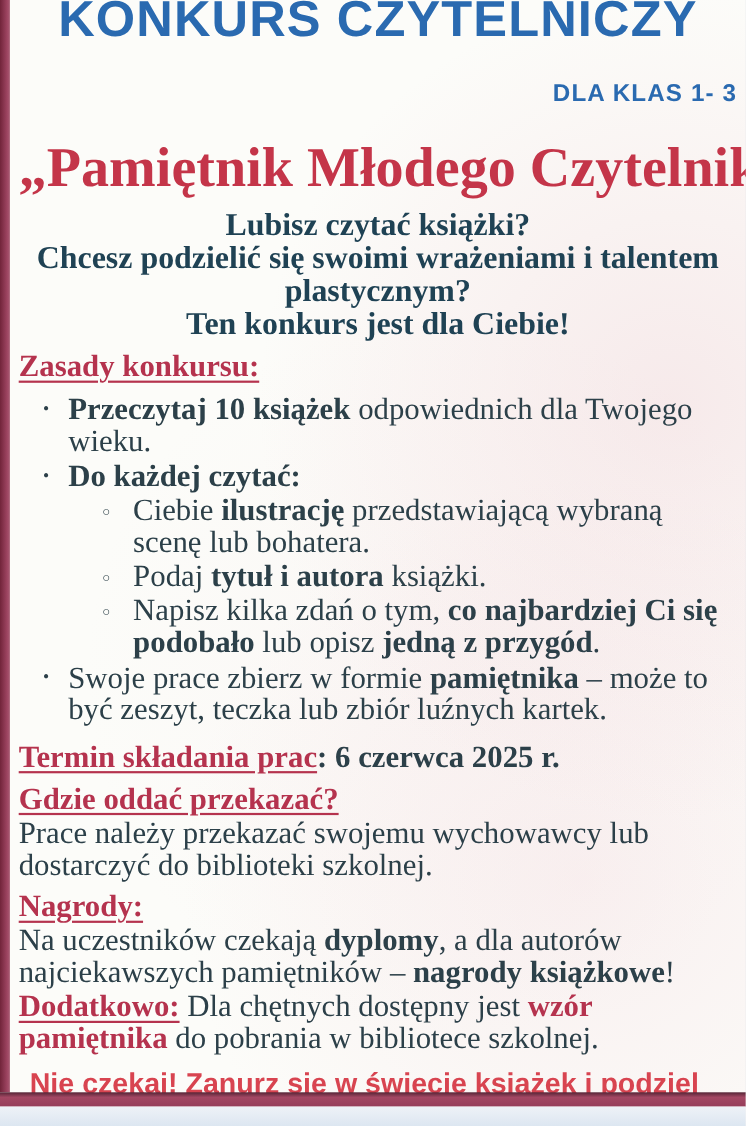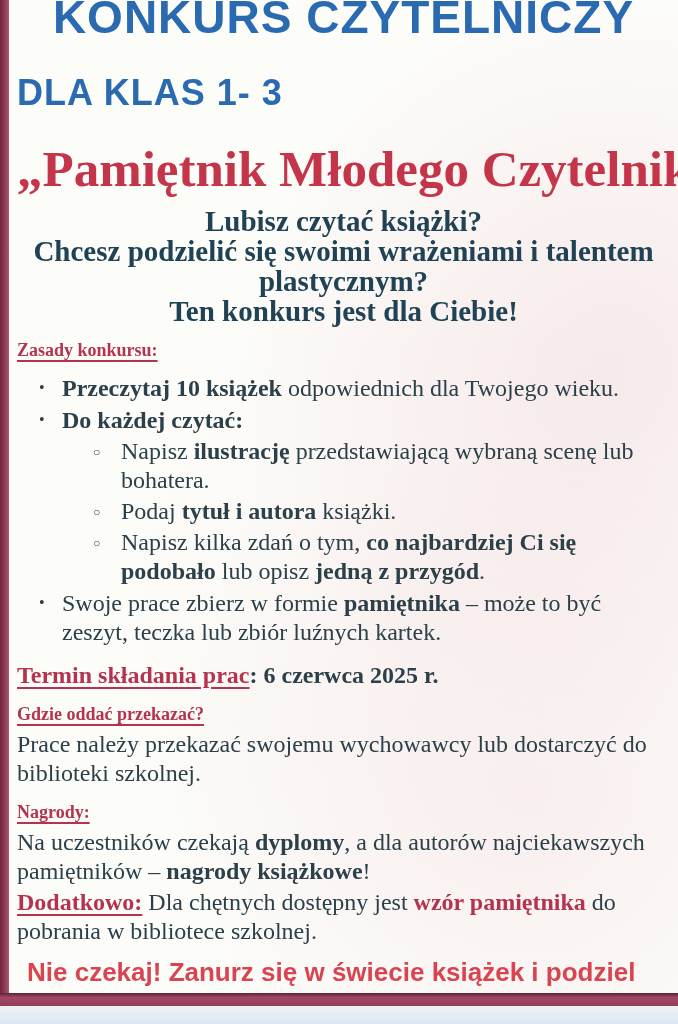--- a/index.html
+++ b/index.html
@@ -38,22 +38,22 @@
     font-size:46px;
     line-height:44px;
     letter-spacing:1px;
     text-align:center;
     color:#2a6ab0;
     margin:-5px 0 0 0;
   }
   .grade{
     font-family:"Liberation Sans", sans-serif;
     font-weight:bold;
-    font-size:36px;
-    text-align:left;
+    font-size:22px;
+    text-align:right;
     color:#2a6ab0;
     letter-spacing:1px;
     margin-top:33px;
   }
   .contest{
     font-weight:bold;
     font-size:51px;
     text-align:center;
     color:#c43549;
     margin-top:26px;
@@ -62,38 +62,38 @@
   .intro{
     font-weight:bold;
     font-size:29px;
     line-height:30px;
     text-align:center;
     color:#1f4254;
     margin-top:8px;
   }
   .sec-head{
     font-weight:bold;
-    font-size:18px;
+    font-size:28px;
     color:#b5334e;
     text-decoration:underline;
     text-decoration-thickness:2px;
     text-underline-offset:4px;
     margin-top:10px;
     line-height:28px;
   }
   .sec-head-inline{
     font-weight:bold;
     color:#b5334e;
     text-decoration:underline;
     text-decoration-thickness:2px;
     text-underline-offset:4px;
     text-align:right;
   }
   .body-text, .main-list, .deadline{
-    font-size:24px;
+    font-size:28px;
     line-height:29px;
     color:#2c4049;
   }
   p.body-text{margin:2px 0 0 0;}
   .b{font-weight:bold;}
   .hl-red{font-weight:bold;color:#b5334e;font-family:Liberation Serif, serif;}
   ul.main-list{
     list-style:none;
     margin:10px 0 0 0;
     padding:0 0 0 14px;
@@ -158,21 +158,21 @@
     <div class="sec-head">Zasady konkursu:</div>
 
     <ul class="main-list">
       <li>
         <span class="b">Przeczytaj 10 książek</span><span> odpowiednich dla Twojego wieku.</span>
       </li>
       <li>
         <span class="b">Do każdej czytać:</span>
         <ul class="sub-list">
           <li>
-            <span>Napisz </span><span class="b">ilustrację</span><span> przedstawiającą wybraną scenę lub bohatera.</span>
+            <span>Ciebie </span><span class="b">ilustrację</span><span> przedstawiającą wybraną scenę lub bohatera.</span>
           </li>
           <li>
             <span>Podaj </span><span class="b">tytuł i autora</span><span> książki.</span>
           </li>
           <li>
             <span>Napisz kilka zdań o tym, </span><span class="b">co najbardziej Ci się podobało</span><span> lub opisz </span><span class="b">jedną z przygód</span><span>.</span>
           </li>
         </ul>
       </li>
       <li>

